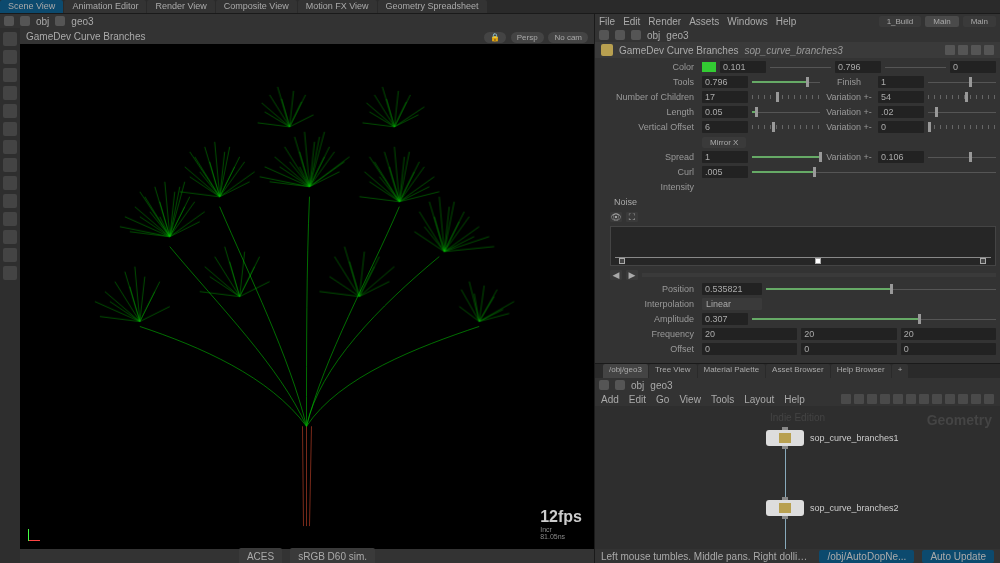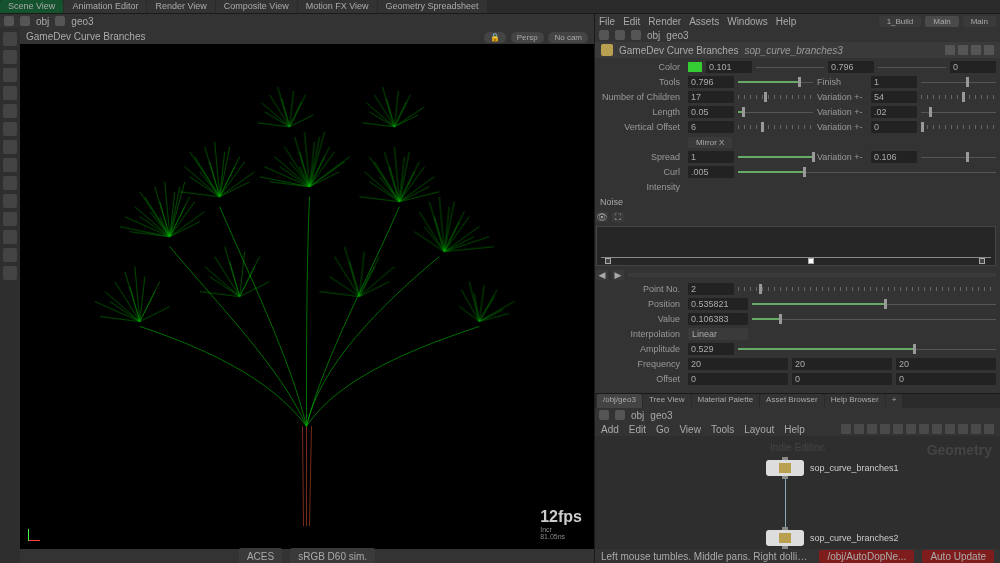--- a/index.html
+++ b/index.html
@@ -1,19 +1,19 @@
 <!DOCTYPE html>
 <html><head>
 <meta charset="utf-8">
 <style>
 *{margin:0;padding:0;box-sizing:border-box;font-family:Arial,sans-serif;font-size:10px;color:#aaa}
 body{width:1000px;height:563px;background:#2a2a2a;overflow:hidden;position:relative}
 .tabstrip{display:flex;height:14px;background:#2a2a2a;border-bottom:1px solid #1a1a1a}
 .tabstrip .tab{padding:1px 8px;background:#333;margin-right:1px;font-size:9px;cursor:pointer;border-radius:2px 2px 0 0}
-.tabstrip .tab.active{background:#14532d}
+.tabstrip .tab.active{background:#0c4a6e}
 .main{display:flex;height:549px}
 .left{width:595px;display:flex;flex-direction:column;border-right:1px solid #1a1a1a}
 .right{width:405px;display:flex;flex-direction:column}
 .pathbar{height:14px;background:#333;display:flex;align-items:center;padding:0 4px;gap:6px;font-size:9px}
 .pathbar .ico{width:10px;height:10px;background:#555;border-radius:2px}
 .viewport-wrap{flex:1;display:flex}
 .ltools{width:20px;background:#2e2e2e;display:flex;flex-direction:column;gap:4px;padding-top:4px;align-items:center}
 .ltools .t{width:14px;height:14px;background:#444;border-radius:2px;cursor:pointer}
 .viewport{flex:1;display:flex;flex-direction:column;background:#000;position:relative}
 .vp-header{height:16px;background:#333;display:flex;align-items:center;padding:0 6px;justify-content:space-between}
@@ -29,59 +29,59 @@
 .vp-footer .chip{background:#3a3a3a;padding:3px 8px;border-radius:2px}
 .menubar{height:14px;background:#333;display:flex;align-items:center;padding:0 4px;gap:8px;font-size:9px}
 .menubar .layout-tabs{margin-left:auto;display:flex;gap:4px}
 .menubar .layout-tabs .lt{background:#3a3a3a;padding:1px 8px;border-radius:2px;font-size:8px}
 .menubar .layout-tabs .lt.active{background:#4a4a4a}
 .param-header{height:16px;background:#3a3a3a;display:flex;align-items:center;padding:0 6px;gap:6px}
 .param-header .nodeicon{width:12px;height:12px;background:#b8a050;border-radius:2px}
 .param-header .nodename{font-style:italic;color:#999}
 .param-header .ricons{margin-left:auto;display:flex;gap:3px}
 .param-header .ricons .i{width:10px;height:10px;background:#555;border-radius:1px}
-.params{background:#333;padding:2px 4px 6px 1px;overflow:hidden}
+.params{background:#333;padding:2px 4px 6px 15px;overflow:hidden}
 .prow{display:flex;align-items:center;height:14px;margin-bottom:1px;gap:4px}
 .prow .lbl{width:88px;text-align:right;font-size:9px;color:#999;padding-right:4px}
 .prow .swatch{width:14px;height:10px;background:#3c3}
 .prow .val{width:46px;height:12px;background:#222;padding:0 3px;font-size:9px;line-height:12px;border-radius:1px}
 .prow .slider{flex:1;height:12px;position:relative;display:flex;align-items:center}
 .prow .slider .track{height:1px;background:#555;width:100%;position:absolute}
 .prow .slider .fill{height:2px;background:#6a6;position:absolute;left:0}
 .prow .slider .thumb{width:3px;height:10px;background:#999;position:absolute;top:1px}
 .prow .slider.ticks .track{background-image:repeating-linear-gradient(90deg,#666 0 1px,transparent 1px 6px);height:4px;background-color:transparent}
 .prow .mirror{background:#3a3a3a;padding:1px 8px;border-radius:2px;font-size:8px}
-.prow .sub{width:50px;text-align:left;font-size:9px;color:#999}
+.prow .sub{width:50px;text-align:center;font-size:9px;color:#999}
 .prow .dropdown{width:60px;height:12px;background:#3a3a3a;font-size:9px;padding:0 4px;line-height:12px;border-radius:1px}
 .prow .text3{font-size:9px;padding-left:4px}
 .ramp{height:40px;background:#262626;margin:2px 0;border:1px solid #444;position:relative}
 .ramp .line{position:absolute;left:4px;right:4px;top:30px;height:1px;background:#888}
 .ramp .ctrl{position:absolute;bottom:1px;width:6px;height:6px;border:1px solid #aaa;background:#444}
 .ramprow{display:flex;align-items:center;gap:4px;height:14px}
 .ramprow .b{width:12px;height:10px;background:#3a3a3a;border-radius:1px;font-size:9px;text-align:center;line-height:10px}
 .network{flex:1;display:flex;flex-direction:column;background:#2a2a2a;border-top:1px solid #1a1a1a}
-.net-tabs{height:14px;background:#2a2a2a;display:flex;gap:1px;padding-left:2px}
+.net-tabs{height:14px;background:#2a2a2a;display:flex;gap:1px;padding-left:8px}
 .net-tabs .nt{background:#333;padding:1px 6px;font-size:8px;border-radius:2px 2px 0 0}
 .net-tabs .nt.active{background:#444}
 .net-menu{height:14px;background:#333;display:flex;align-items:center;padding:0 6px;gap:10px;font-size:9px}
 .net-menu .ricons{margin-left:auto;display:flex;gap:3px}
 .net-menu .ricons .i{width:10px;height:10px;background:#4a4a4a;border-radius:1px}
 .net-canvas{flex:1;position:relative;background:#2e2e2e;overflow:hidden}
 .watermark{position:absolute;right:8px;top:6px;font-size:14px;color:#444;font-weight:bold}
 .watermark2{position:absolute;left:50%;top:6px;transform:translateX(-50%);font-size:10px;color:#444}
 .node{position:absolute;display:flex;align-items:center;gap:6px}
 .node .body{width:38px;height:16px;background:#ddd;border-radius:3px;display:flex;align-items:center;justify-content:center;position:relative}
 .node .body .ni{width:12px;height:10px;background:#b8a050}
 .node .body::before,.node .body::after{content:"";position:absolute;left:50%;width:6px;height:3px;background:#888;transform:translateX(-50%)}
 .node .body::before{top:-3px}
 .node .body::after{bottom:-3px}
 .node .nl{font-size:9px;color:#ccc}
 .wire{position:absolute;width:1px;background:#8ab;left:190px}
 .statusbar{position:absolute;left:595px;right:0;bottom:0;height:14px;background:#333;display:flex;align-items:center;padding:0 6px;font-size:8px;gap:8px}
-.statusbar .btn{background:#7f1d1d;padding:1px 8px;border-radius:2px}
+.statusbar .btn{background:#0c4a6e;padding:1px 8px;border-radius:2px}
 svg.tree{position:absolute;inset:0;width:100%;height:100%}
 </style>
 </head>
 <body>
 
 <div class="tabstrip">
   <div class="tab active">Scene View</div>
   <div class="tab">Animation Editor</div>
   <div class="tab">Render View</div>
   <div class="tab">Composite View</div>
@@ -341,52 +341,35 @@
         <div class="ctrl" style="left:2%"></div>
         <div class="ctrl" style="left:53%;background:#fff"></div>
         <div class="ctrl" style="left:96%"></div>
       </div>
       <div class="ramprow">
         <span class="b">◀</span>
         <span class="b">▶</span>
         <div style="flex:1;height:4px;background:#3a3a3a"></div>
       </div>
       <div class="prow">
-        <span class="lbl">Point No.</span>
-        <span class="val">2</span>
-        <div class="slider ticks">
-            <div class="track"></div>
-            <div class="thumb" style="left:8%"></div>
-          </div>
-      </div>
-      <div class="prow">
         <span class="lbl">Position</span>
         <span class="val" style="width:60px">0.535821</span>
         <div class="slider">
             <div class="track"></div>
             <div class="fill" style="width:54%"></div>
             <div class="thumb" style="left:54%"></div>
           </div>
       </div>
       <div class="prow">
-        <span class="lbl">Value</span>
-        <span class="val" style="width:60px">0.106383</span>
-        <div class="slider">
-            <div class="track"></div>
-            <div class="fill" style="width:11%"></div>
-            <div class="thumb" style="left:11%"></div>
-          </div>
-      </div>
-      <div class="prow">
         <span class="lbl">Interpolation</span>
         <span class="dropdown">Linear</span>
       </div>
       <div class="prow">
         <span class="lbl">Amplitude</span>
-        <span class="val">0.529</span>
+        <span class="val">0.307</span>
         <div class="slider">
             <div class="track"></div>
             <div class="fill" style="width:68%"></div>
             <div class="thumb" style="left:68%"></div>
           </div>
       </div>
       <div class="prow">
         <span class="lbl">Frequency</span>
         <span class="val" style="flex:1">20</span>
         <span class="val" style="flex:1">20</span>

